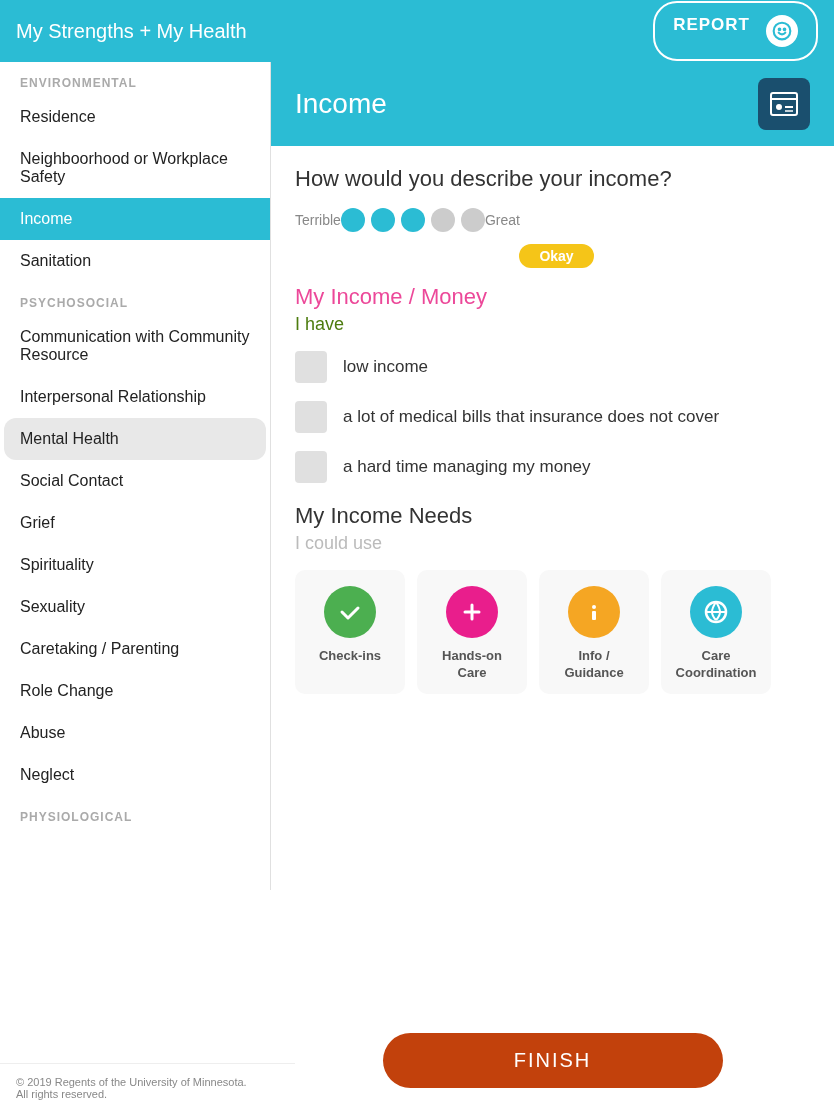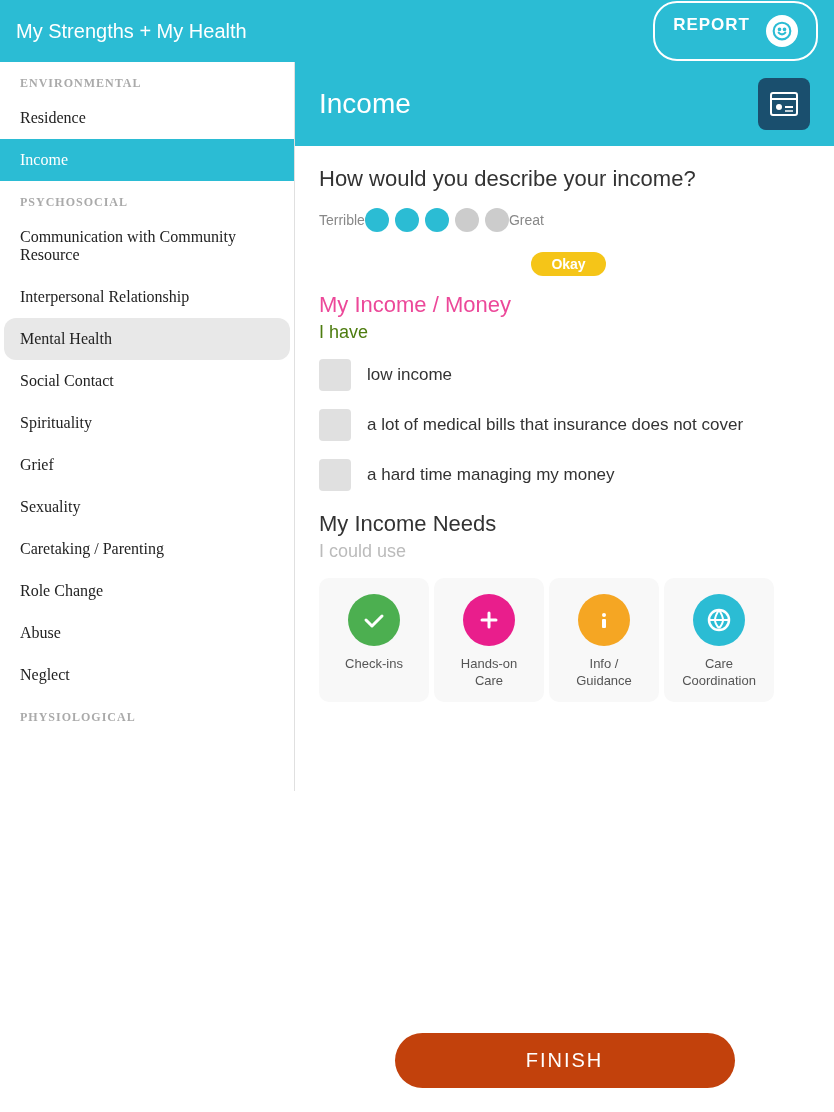--- a/index.html
+++ b/index.html
@@ -32,27 +32,26 @@
       width: 32px; height: 32px; border-radius: 50%; background: #fff;
       display: flex; align-items: center; justify-content: center;
     }
     .report-icon svg { width: 20px; height: 20px; }
 
     
     .main-layout { display: flex; flex: 1; }
 
     
     .sidebar {
-      width: 295px;
+      width: 271px;
       flex-shrink: 0;
       background: #fff;
       border-right: 1px solid #e0e0e0;
       overflow-y: auto;
       padding-bottom: 60px;
-      font-family: Liberation Serif, serif;
     }
     .sidebar-section-label {
       font-size: 12px;
       font-weight: 700;
       color: #aaa;
       letter-spacing: 1px;
       padding: 14px 20px 6px 20px;
       text-transform: uppercase;
     }
     .sidebar-item {
@@ -99,21 +98,21 @@
     }
     .content-title { color: #fff; font-size: 28px; font-weight: 500; }
     .content-icon {
       width: 52px; height: 52px; border-radius: 8px; background: #1a4f6e;
       display: flex; align-items: center; justify-content: center;
     }
     .content-body { padding: 20px 24px; flex: 1; overflow-y: auto; }
 
     
     .section-question { font-size: 22px; color: #333; margin-bottom: 16px; }
-    .rating-row { display: flex; align-items: center; margin-bottom: 20px; }
+    .rating-row { display: flex; align-items: center; margin-bottom: 12px; }
     .rating-label { font-size: 14px; color: #888; }
     .rating-dots { display: flex; gap: 6px; align-items: center; }
     .dot { width: 24px; height: 24px; border-radius: 50%; }
     .dot.filled { background: #2bbcd4; }
     .dot.empty { background: #ccc; }
     .rating-badge-row { display: flex; justify-content: center; margin-left: 8px; margin-bottom: 16px; }
     .rating-badge {
       background: #f5c518;
       color: #fff;
       border-radius: 20px;
@@ -134,21 +133,21 @@
     }
     .checkbox-box {
       width: 32px; height: 32px; border-radius: 4px; background: #e0e0e0;
       flex-shrink: 0;
     }
     .checkbox-label { font-size: 17px; color: #333; line-height: 1.4; }
 
     
     .needs-title { font-size: 22px; color: #333; margin-bottom: 4px; margin-top: 20px; }
     .needs-subtitle { font-size: 18px; color: #bbb; margin-bottom: 16px; }
-    .needs-cards { display: flex; gap: 5px; flex-wrap: wrap; }
+    .needs-cards { display: flex; gap: 12px; flex-wrap: wrap; font-weight: bold; }
     .needs-card {
       display: flex; flex-direction: column; align-items: center;
       background: #f8f8f8;
       border-radius: 10px;
       padding: 16px 14px 12px 14px;
       width: 110px;
       cursor: pointer;
     }
     .needs-card-icon { width: 52px; height: 52px; border-radius: 50%; display: flex; align-items: center; justify-content: center; margin-bottom: 10px; }
     .needs-card-icon.green { background: #4caf50; }
@@ -197,36 +196,42 @@
   </button>
 </div>
 
 <div class="main-layout">
 
   <div class="sidebar-wrapper">
     <div class="sidebar">
 
       <div class="sidebar-section-label">ENVIRONMENTAL</div>
       <div class="sidebar-item">Residence</div>
+      <div class="sidebar-item">Neighboorhood or Workplace Safety</div>
       <div class="sidebar-item active">Income</div>
+      <div class="sidebar-item">Sanitation</div>
 
       <div class="sidebar-section-label">PSYCHOSOCIAL</div>
       <div class="sidebar-item">Communication with Community Resource</div>
       <div class="sidebar-item">Interpersonal Relationship</div>
       <div class="sidebar-item highlighted">Mental Health</div>
       <div class="sidebar-item">Social Contact</div>
+      <div class="sidebar-item">Grief</div>
       <div class="sidebar-item">Spirituality</div>
-      <div class="sidebar-item">Grief</div>
       <div class="sidebar-item">Sexuality</div>
       <div class="sidebar-item">Caretaking / Parenting</div>
       <div class="sidebar-item">Role Change</div>
       <div class="sidebar-item">Abuse</div>
       <div class="sidebar-item">Neglect</div>
 
       <div class="sidebar-section-label">PHYSIOLOGICAL</div>
+    </div>
+    <div class="sidebar-footer">
+      <div>© 2019 Regents of the University of Minnesota.</div>
+      <div>All rights reserved.</div>
     </div>
   </div>
 
   <div class="content">
     <div class="content-header">
       <span class="content-title">Income</span>
       <div class="content-icon">
         <svg width="34" height="34" viewBox="0 0 34 34" fill="none">
           <rect x="4" y="6" width="26" height="22" rx="2" fill="none" stroke="#fff" stroke-width="2"></rect>
           <line x1="4" y1="12" x2="30" y2="12" stroke="#fff" stroke-width="2"></line>

